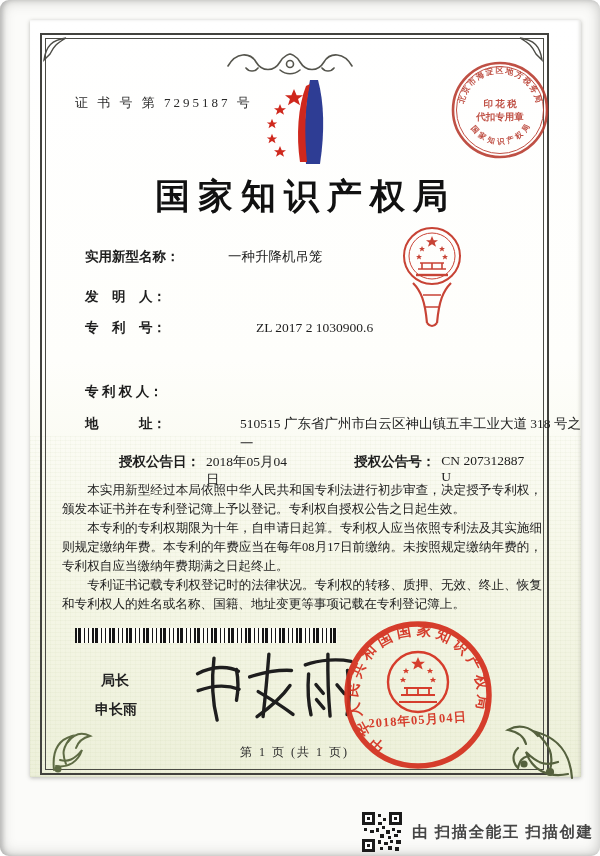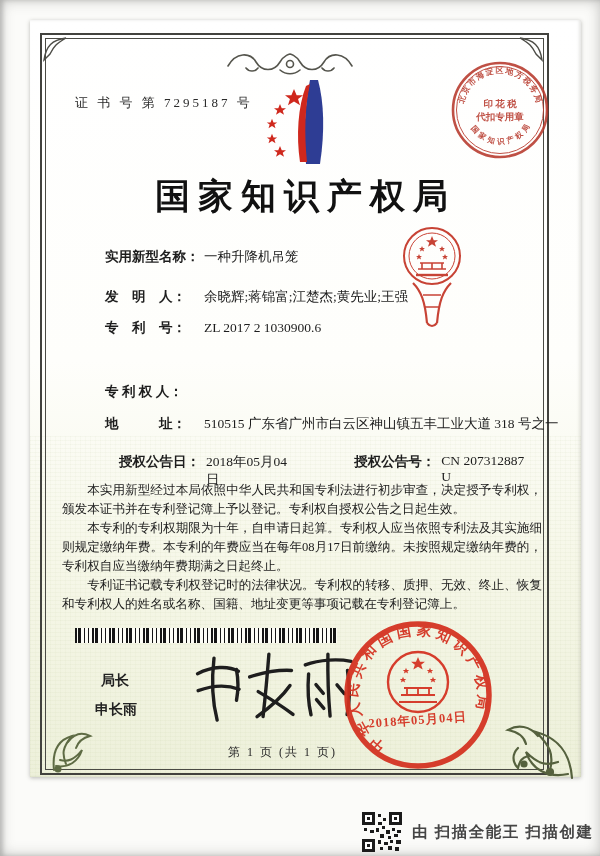--- a/index.html
+++ b/index.html
@@ -1,49 +1,49 @@
 <!DOCTYPE html>
 <html><head>
 <meta charset="utf-8">
 <style>
   html,body{margin:0;padding:0;}
   body{width:600px;height:856px;position:relative;font-family:"Liberation Serif","DejaVu Serif",serif;background:#ffffff;}
   .photo{position:absolute;inset:0;width:600px;height:856px;background:#fbfbf9;overflow:hidden;
-         box-shadow:inset 0 0 14px rgba(90,90,85,.35), inset 3px 0 4px rgba(80,80,80,.25);}
+         box-shadow:inset 0 0 14px rgba(90,90,85,.35), inset 3px 0 4px rgba(80,80,80,.25);border-radius:9px;}
   .page{position:absolute;left:30px;top:20px;width:551px;height:757px;
         background:linear-gradient(180deg,#ffffff 0%,#fefefb 45%,#f6f7e8 72%,#edf0da 100%);
         box-shadow:0 1px 4px rgba(70,70,60,.35), inset -2px 0 3px rgba(120,120,110,.18);}
   .guilloche{position:absolute;left:0;right:0;top:55%;bottom:0;pointer-events:none;
         background:repeating-linear-gradient(0deg, rgba(145,165,95,.05) 0 1px, transparent 1px 4px),
                    repeating-linear-gradient(90deg, rgba(145,165,95,.04) 0 1px, transparent 1px 5px);}
   .frame{position:absolute;left:10px;top:13px;width:505px;height:738px;border:2px solid #42423e;}
   .frame-inner{position:absolute;inset:3px;border:1px solid #4a4a44;}
   .cert-no{position:absolute;left:45px;top:74px;font-size:13px;letter-spacing:3px;color:#2b2b2b;}
   .logo{position:absolute;left:220px;top:56px;}
   .stamp-seal{position:absolute;left:420px;top:40px;opacity:.88;}
   .title{position:absolute;left:0;width:100%;top:153px;text-align:center;font-size:35px;font-weight:bold;
          letter-spacing:8px;color:#111;}
   .emblem{position:absolute;left:371px;top:205px;opacity:.95;}
   .field{position:absolute;left:55px;display:flex;font-size:13.5px;color:#1d1d1d;line-height:20px;}
-  .field .lbl{display:inline-block;min-width:99px;font-weight:600;white-space:nowrap;margin-left:20px;}
-  .field .val{max-width:372px;}
+  .field .lbl{display:inline-block;min-width:99px;font-weight:600;white-space:nowrap;}
+  .field .val{max-width:372px;margin-left:44px;}
   .grant-row{position:absolute;left:55px;top:433px;width:452px;display:flex;font-size:13.5px;color:#1d1d1d;}
   .grant-row .half{display:flex;margin-left:34px;}
   .grant-row .h2{margin-left:54px;justify-content:space-between;}
   .grant-row .lbl{font-weight:600;margin-right:6px;white-space:nowrap;}
   .body-text{position:absolute;left:32px;top:461px;width:480px;font-size:12.6px;line-height:19px;
              color:#1c1c1c;text-align:justify;}
   .body-text p{margin:0;text-indent:2em;}
   .barcode{position:absolute;left:45px;top:608px;width:262px;height:15px;
      background:repeating-linear-gradient(90deg,#151515 0 2px,#fdfdf6 2px 3px,#151515 3px 6px,#fdfdf6 6px 9px,#151515 9px 10px,#fdfdf6 10px 13px,#151515 13px 14px,#fdfdf6 14px 17px);}
   .director-title{position:absolute;left:71px;top:652px;font-size:14px;font-weight:600;color:#222;}
   .director-name{position:absolute;left:65px;top:681px;font-size:14px;font-weight:600;color:#222;}
   .signature{position:absolute;left:158px;top:626px;transform:rotate(-2deg);}
   .grant-seal{position:absolute;left:313px;top:600px;opacity:.93;}
-  .footer-page{position:absolute;left:0;width:505px;top:724px;text-align:center;font-size:12px;color:#2a2a2a;letter-spacing:2px;}
+  .footer-page{position:absolute;left:0;width:505px;top:724px;text-align:center;font-size:12px;color:#2a2a2a;letter-spacing:2px;padding-left:12px;}
   .ornament-top{position:absolute;left:190px;top:28px;}
   .corner-curl{position:absolute;}
   .scan-row{position:absolute;left:362px;top:812px;display:flex;align-items:center;}
   .scan-caption{margin-left:10px;font-family:"Liberation Sans","DejaVu Sans",sans-serif;
     font-size:15.5px;font-weight:bold;color:#454545;letter-spacing:1.5px;white-space:nowrap;}
 </style>
 </head>
 <body>
 
 <div class="photo">
@@ -139,30 +139,29 @@
         <path d="M22,70 h18 M24,82 h14" stroke-width="1.4"></path>
       </g>
     </svg>
 
     <div class="field" style="top:227px;">
       <span class="lbl">实用新型名称：</span>
       <span class="val">一种升降机吊笼</span>
     </div>
     <div class="field" style="top:267px;">
       <span class="lbl">发　明　人：</span>
-      <span class="val">余晓辉;蒋锦富;江楚杰;黄先业;王强</span>
-    </div>
-    <div class="field" style="top:298px;">
+    </div>
+    <div class="field" style="top:298px;gap:28px;">
       <span class="lbl">专　利　号：</span>
       <span class="val">ZL 2017 2 1030900.6</span>
     </div>
     <div class="field" style="top:362px;">
       <span class="lbl">专 利 权 人：</span>
     </div>
-    <div class="field" style="top:394px;">
+    <div class="field" style="top:394px;gap:12px;">
       <span class="lbl">地　　　址：</span>
       <span class="val">510515 广东省广州市白云区神山镇五丰工业大道 318 号之一</span>
     </div>
 
     <div class="grant-row">
       <span class="half">
         <span class="lbl">授权公告日：</span>
         <span>2018年05月04日</span>
       </span>
       <span class="half h2">

